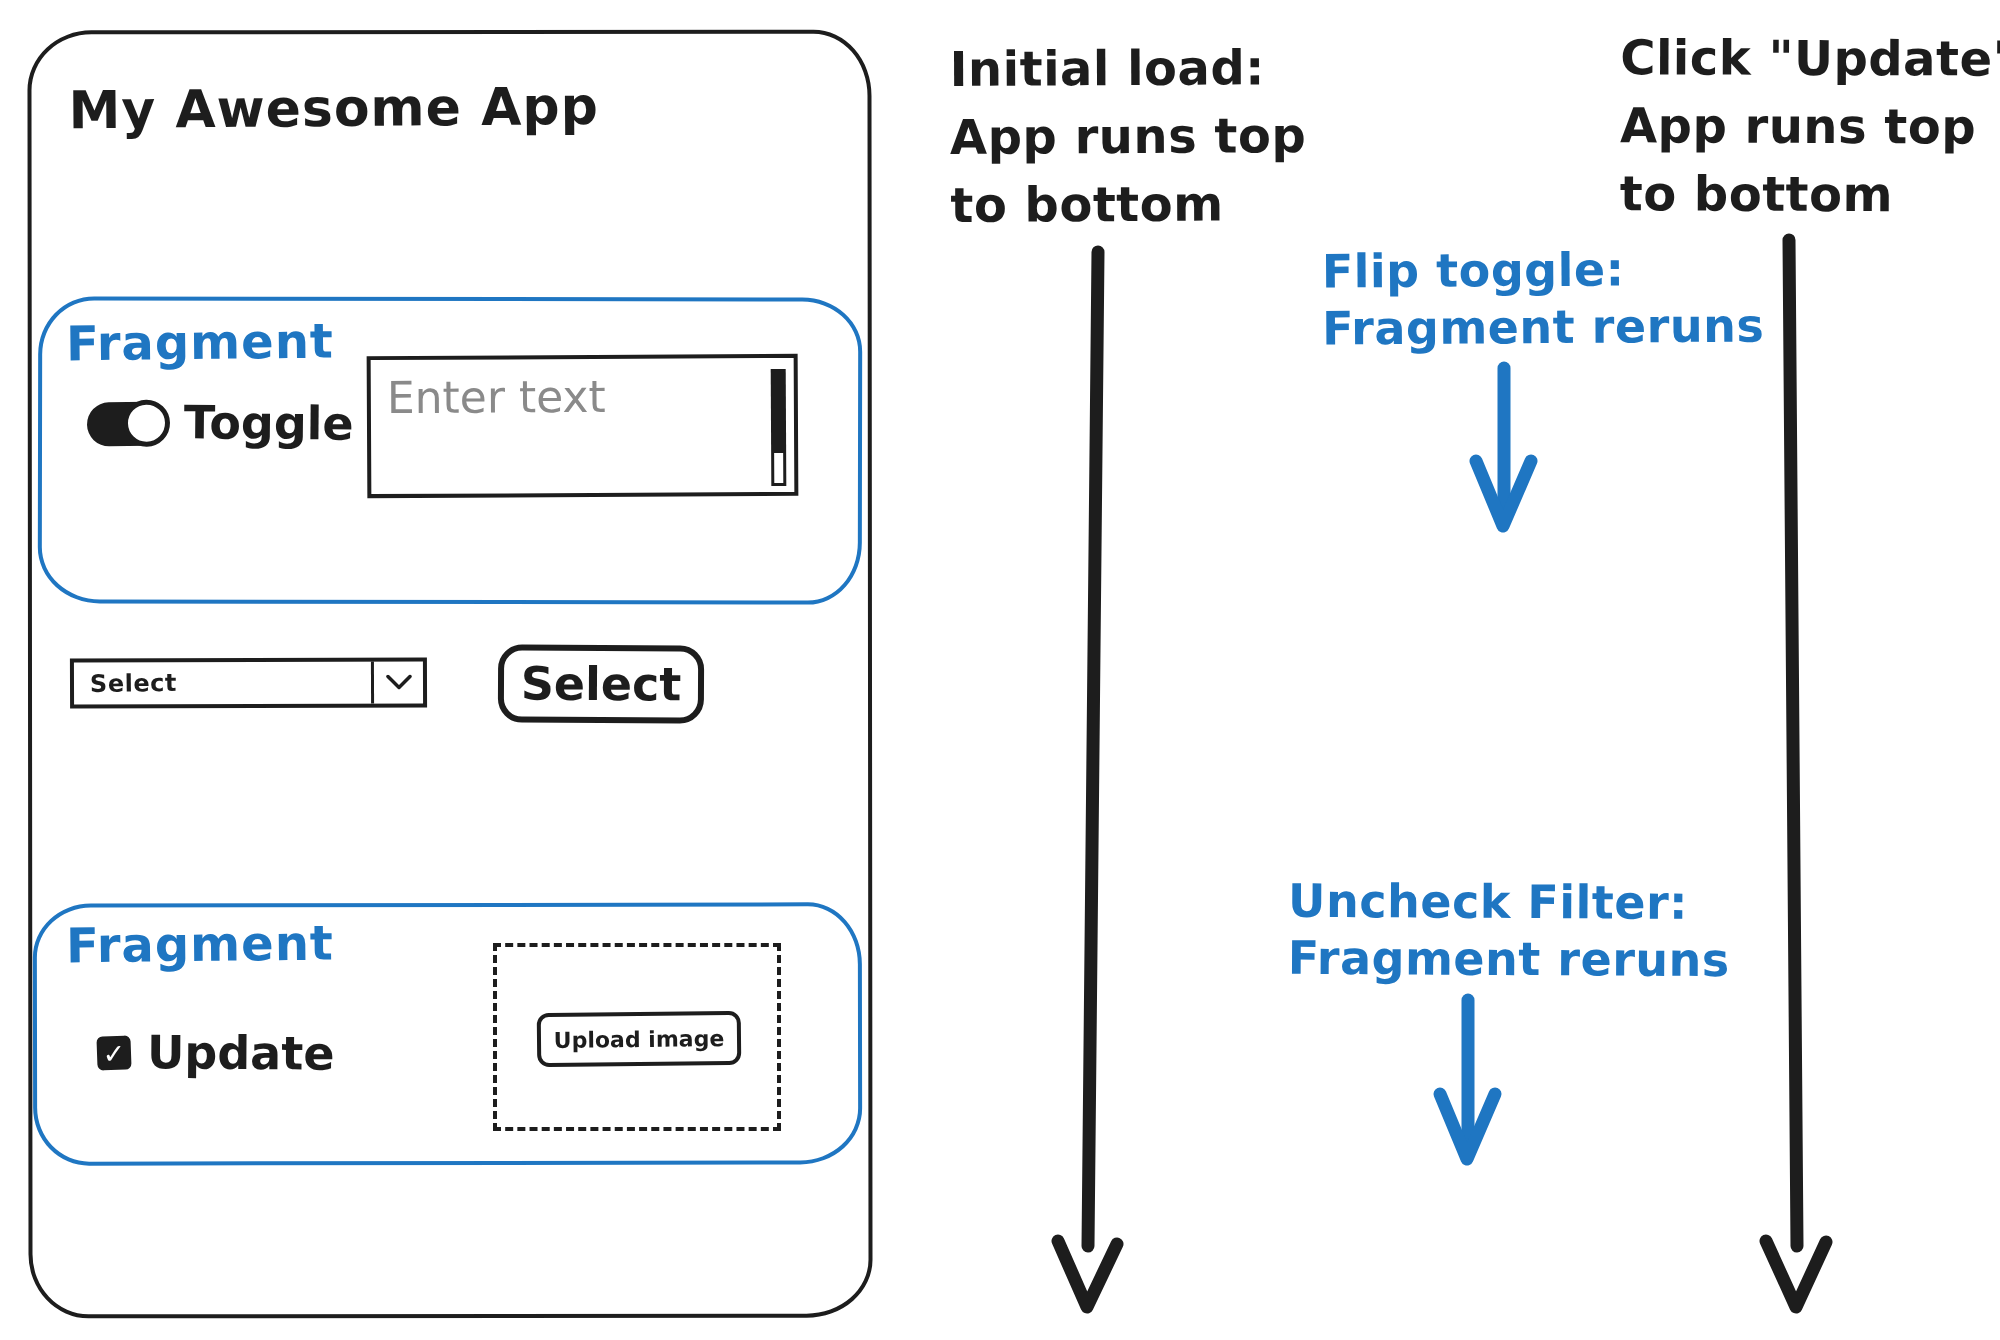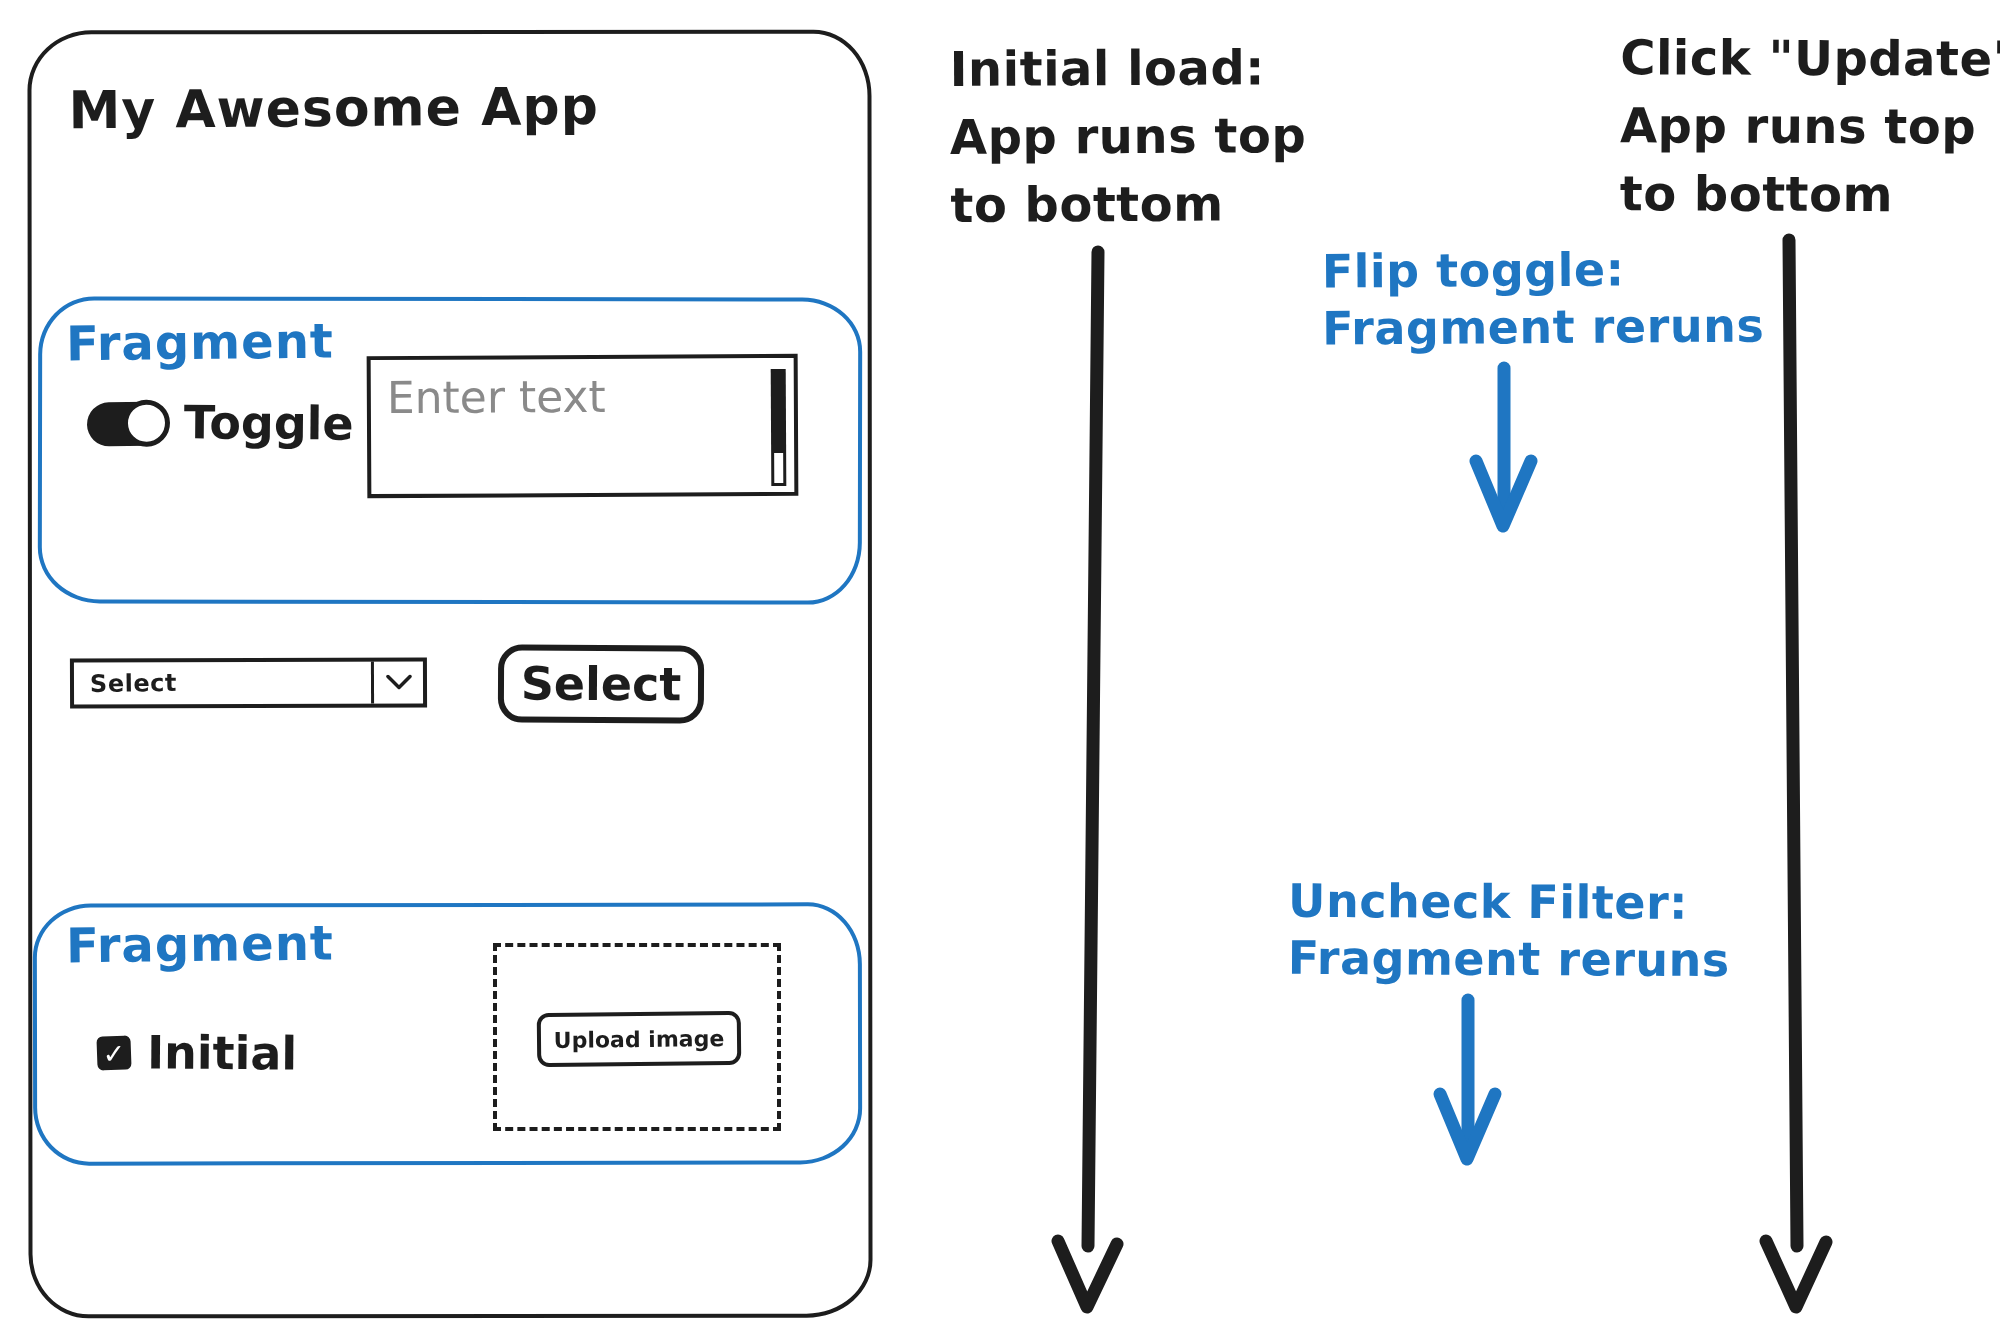--- a/index.html
+++ b/index.html
@@ -161,21 +161,21 @@
 <div class="abs update-btn">
   <span>Select</span>
 </div>
 
 <div class="abs fragment-box two"></div>
 <div class="abs fragment-label two">Fragment</div>
 
 <div class="abs checkbox">
   <span class="mark">✓</span>
 </div>
-<div class="abs filter-label">Initial</div>
+<div class="abs filter-label">Update</div>
 
 <div class="abs dropzone"></div>
 <div class="abs upload-btn">
   <span>Upload image</span>
 </div>
 
 <div class="abs note black note-initial">
   <div>Initial load:</div>
   <div>App runs top</div>
   <div>to bottom</div>

